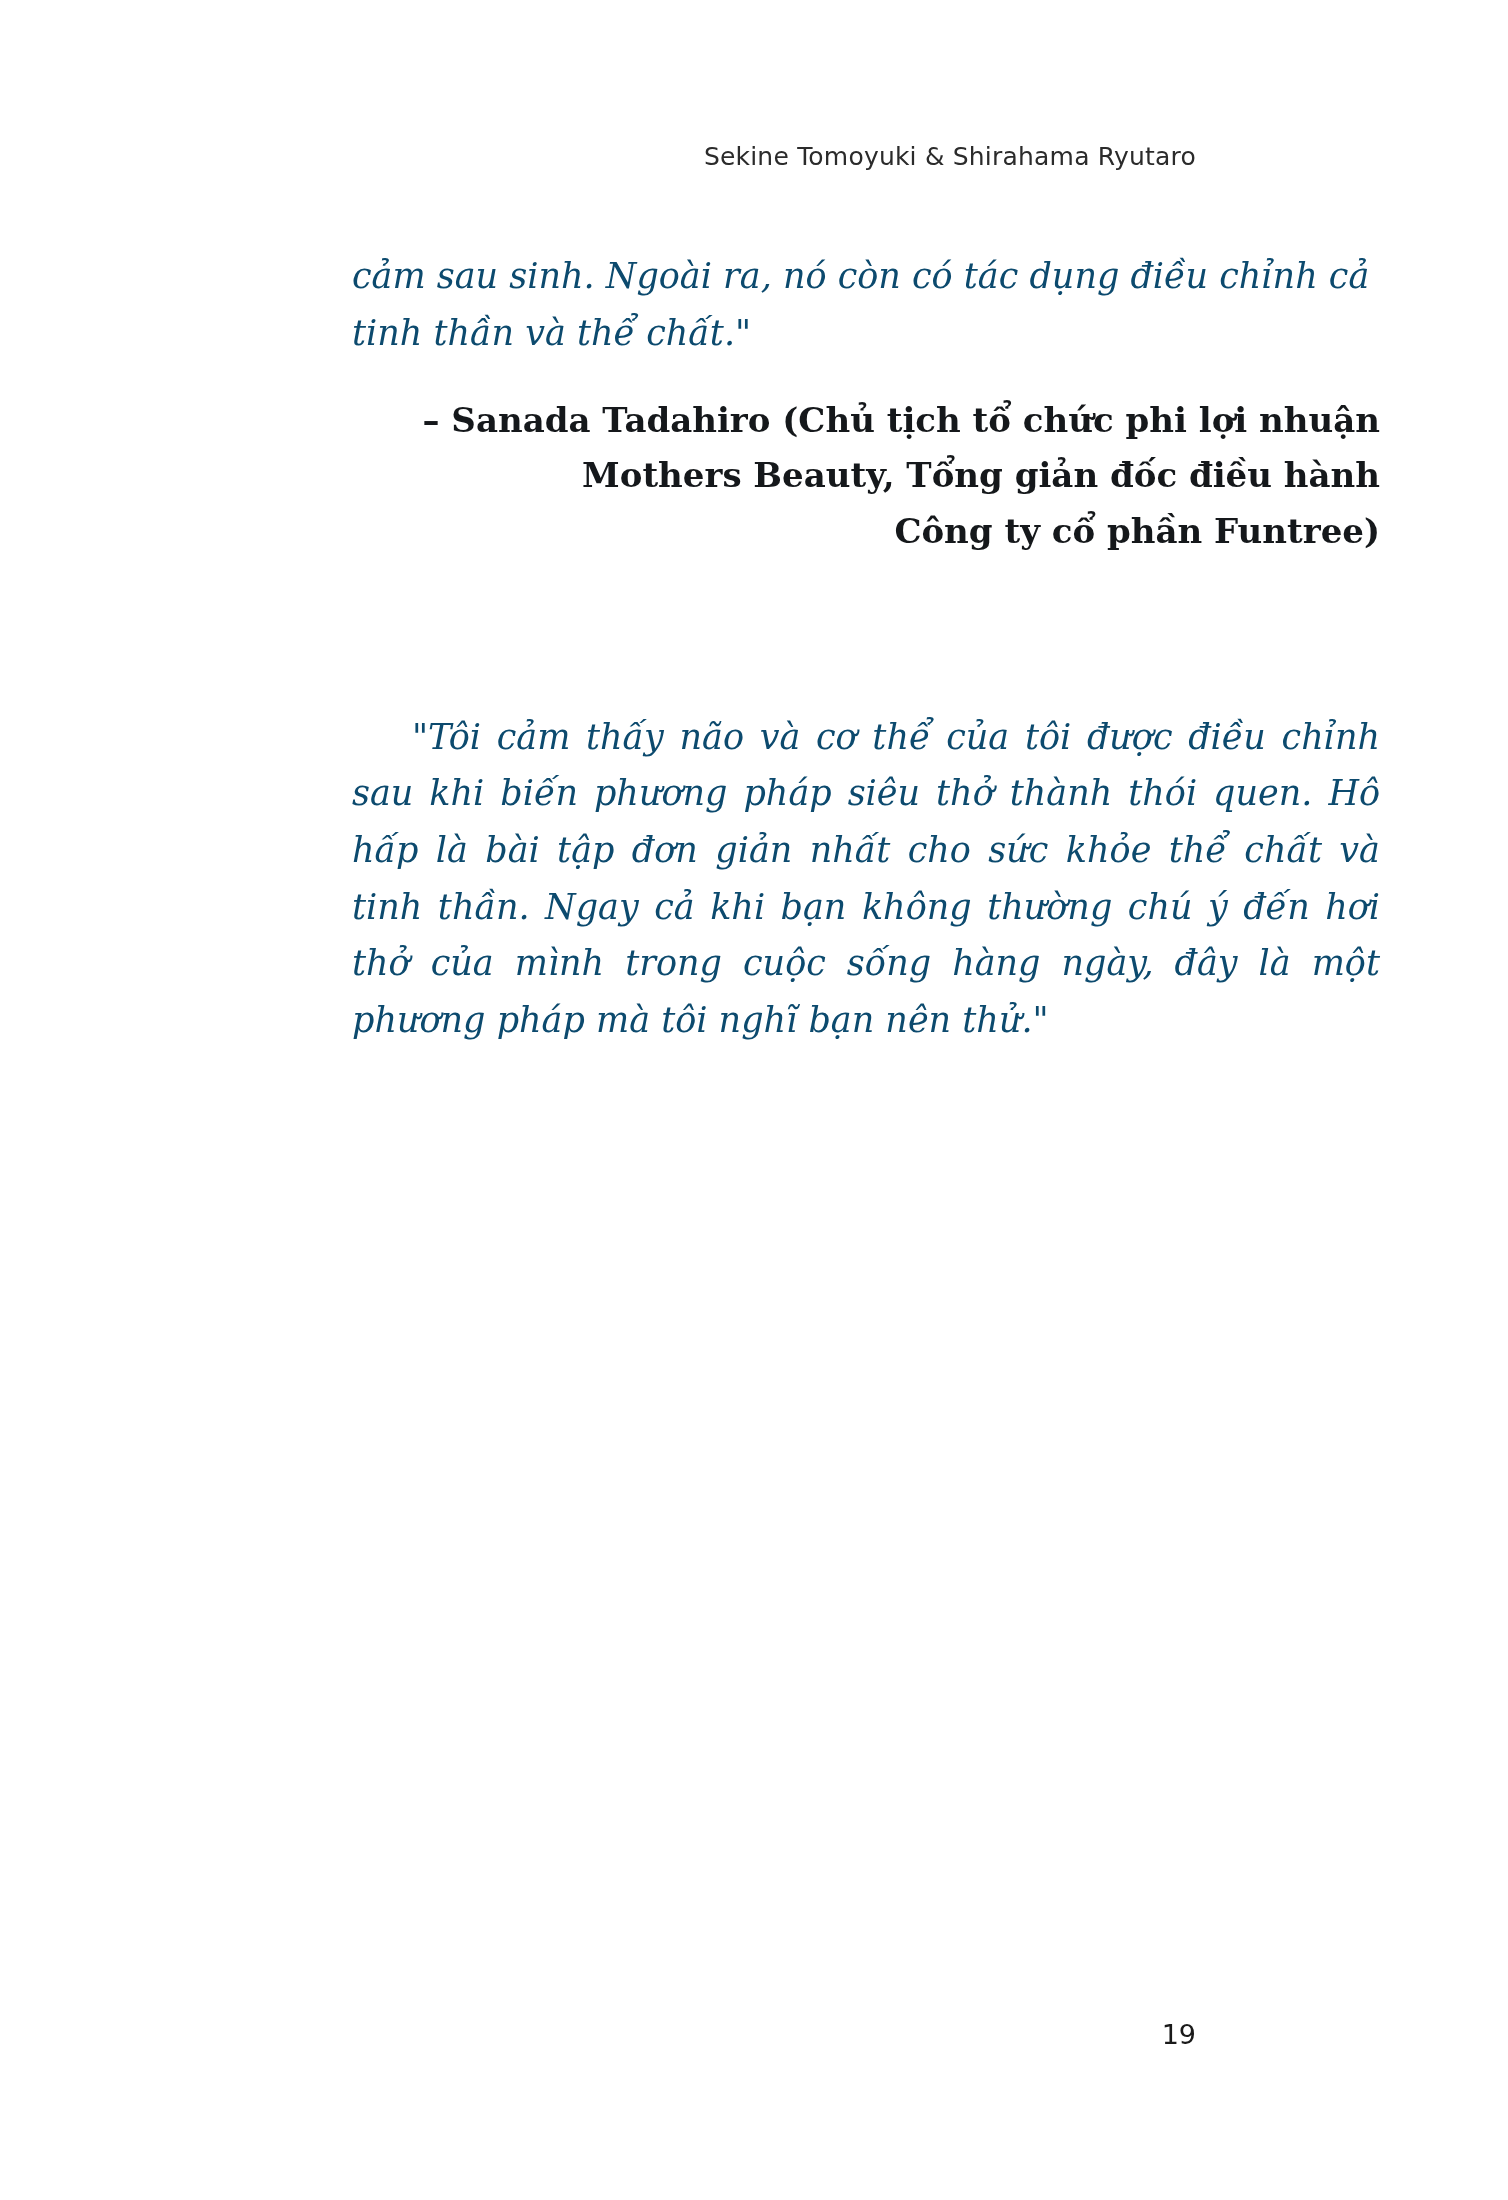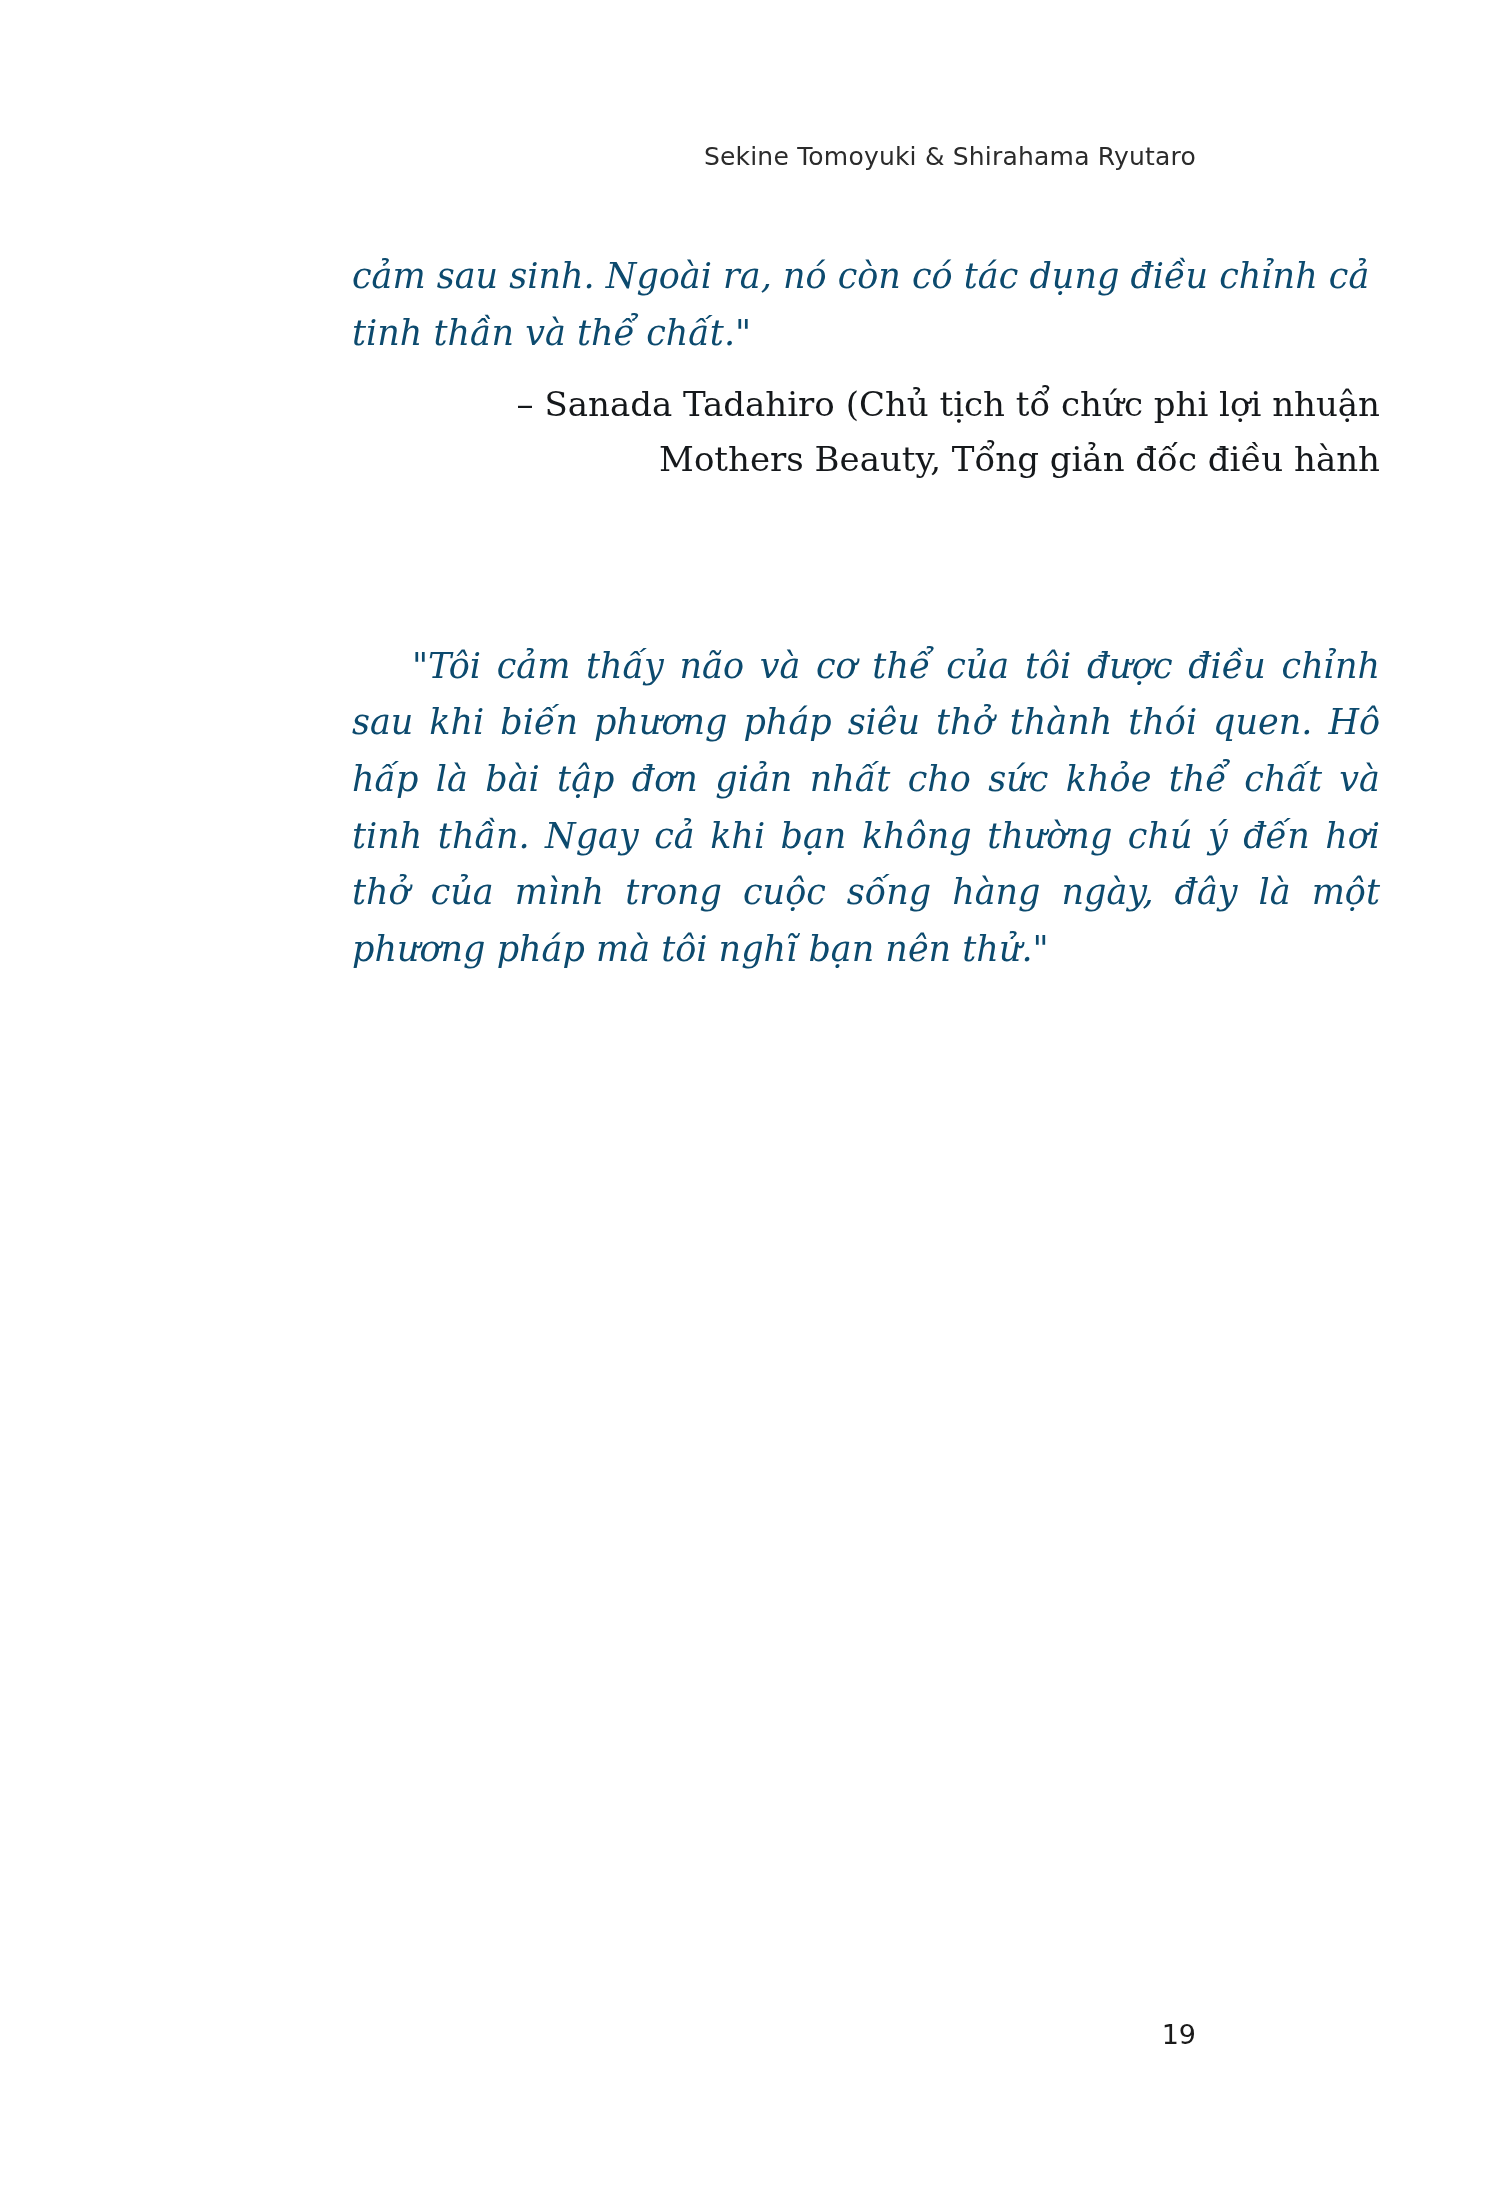--- a/index.html
+++ b/index.html
@@ -47,21 +47,22 @@
   }
   .attribution {
     font-family: "DejaVu Serif", serif;
     font-size: 34px;
     line-height: 1.62;
     color: #15181b;
     text-align: right;
     margin: 0;
   }
   .attr-block-1 {
-    margin-top: 16px;
+    margin-top: 32px;
+    font-weight: bold;
   }
   .attr-line {
     display: block;
   }
   .gap-large {
     height: 150px;
   }
   .indent-first {
     text-indent: 60px;
   }
@@ -84,20 +85,21 @@
 
   <div class="running-head">Sekine Tomoyuki &amp; Shirahama Ryutaro</div>
 
   <div class="content">
 
     <p class="quote-body">cảm sau sinh. Ngoài ra, nó còn có tác dụng điều chỉnh cả tinh thần và thể chất."</p>
 
     <div class="attribution attr-block-1">
       <span class="attr-line">– Sanada Tadahiro (Chủ tịch tổ chức phi lợi nhuận</span>
       <span class="attr-line">Mothers Beauty, Tổng giản đốc điều hành</span>
+      <span class="attr-line">Công ty cổ phần Funtree)</span>
     </div>
 
     <div class="gap-large"></div>
 
     <p class="quote-body justified indent-first">"Tôi cảm thấy não và cơ thể của tôi được điều chỉnh sau khi biến phương pháp siêu thở thành thói quen. Hô hấp là bài tập đơn giản nhất cho sức khỏe thể chất và tinh thần. Ngay cả khi bạn không thường chú ý đến hơi thở của mình trong cuộc sống hàng ngày, đây là một phương pháp mà tôi nghĩ bạn nên thử."</p>
 
 
   </div>
 
   <div class="page-number">19</div>

